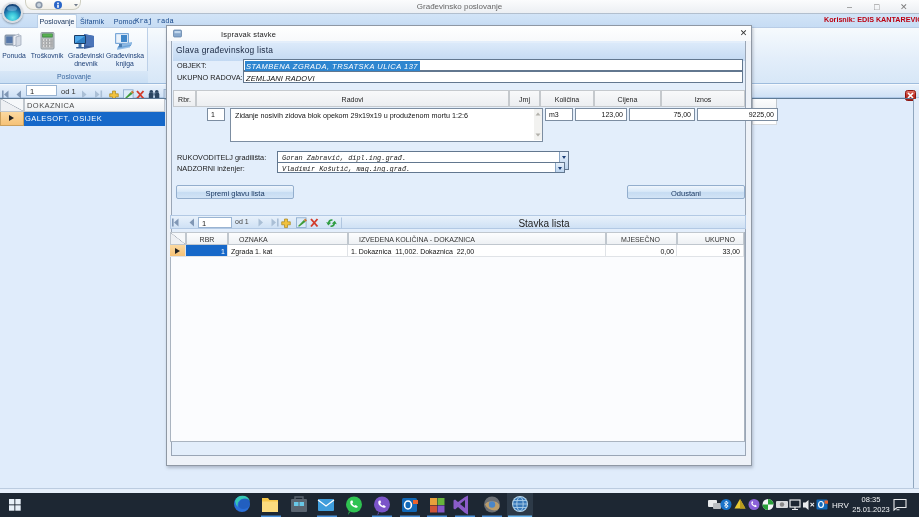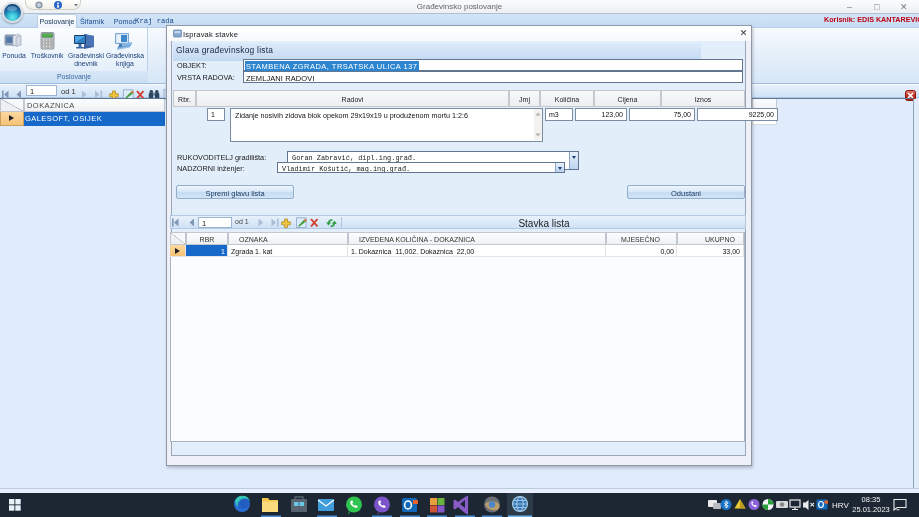--- a/index.html
+++ b/index.html
@@ -44,35 +44,35 @@
 #hdr-inv { left:24px; width:141px; font-size:7.5px; color:#4a4a4a; padding:2px 0 0 2px; letter-spacing:0.45px; }
 #hdr-r1 { left:752px; width:25px; }
 #row-ind { left:0; top:112px; width:24px; height:14px; background:linear-gradient(#fbd9a0,#f6c277); border:1px solid #caa05e; border-top:none; }
 #row-inv { left:24px; top:112px; width:141px; height:14px; background:#1668c9; color:#fff; font-size:7.5px; padding:2px 0 0 1px; letter-spacing:0.45px; }
 #row-r1 { left:752px; top:112px; width:25px; height:13px; background:#fff; border:1px solid #d7dade; border-top:none;}
 .tri { width:0; height:0; border-top:3.5px solid transparent; border-bottom:3.5px solid transparent; border-left:5px solid #222; }
 
 
 #dlg { left:166px; top:25px; width:586px; height:441px; background:#eef2f8; border:1px solid #8f98a4; box-shadow:1px 2px 3px rgba(80,90,110,.35); }
 #dlg-title { left:0px; top:0px; width:584px; height:15px; background:linear-gradient(#ffffff,#f7f9fb); font-size:7.5px; color:#1a1a1a; }
-#dlg-title span { position:absolute; left:16px; top:4px; letter-spacing:0.2px; }
+#dlg-title span { position:absolute; left:16px; top:4px; letter-spacing:0.2px;padding-left:38px; }
 #dlg-x { left:571px; top:2px; width:11px; height:11px; color:#333; font-size:9px; line-height:10px; text-align:center; }
 #dlg-client { left:5px; top:15px; width:573px; height:414px; background:#e3eefb; }
 
-#glava { left:1px; top:2px; width:528px; height:13px; background:linear-gradient(#dceafa,#c3d9f2); font-size:8.4px; color:#16243e; padding:2px 0 16px 3px; letter-spacing:0.25px; }
+#glava { left:1px; top:2px; width:572px; height:13px; background:linear-gradient(#dceafa,#c3d9f2); font-size:8.4px; color:#16243e; padding:2px 0 16px 3px; letter-spacing:0.25px; }
 .lbl { font-size:7.3px; color:#1a1a1a; }
-.field { background:#fff; border:1px solid #62778f; font-size:7.5px; color:#111; }
+.field { background:#fff; border:1px solid #62778f; font-size:7.5px; color:#111;font-style:italic; }
 #fobj { left:71px; top:18px; width:500px; height:12px; }
 #fobj .sel { position:absolute; left:0.5px; top:0.5px; height:10.5px; background:#2e86d0; color:#fff; padding:1.5px 2px 0 1.5px; font-size:7.5px; letter-spacing:0.48px; white-space:nowrap;}
 #fvrs { left:71px; top:30px; width:500px; height:12px; padding:1.5px 0 0 2px; letter-spacing:0.1px;}
 
 
 .dgh { top:49px; height:17px; background:linear-gradient(#f8f9fa,#eceef1); border:1px solid #c5c9cd; font-size:7px; color:#222; text-align:center; padding-top:5px;}
 .cell { background:#fff; border:1px solid #7c8da1; font-size:7px; color:#111;margin-left:34px; }
-#combo-r { left:115px; top:110px; width:292px; height:19px; }
+#combo-r { left:105px; top:110px; width:292px; height:19px; }
 #combo-n { left:105px; top:121px; width:288px; height:11px; }
 .combotext { font-family:"Liberation Mono", monospace; font-size:6.9px; color:#222; padding:1.5px 0 0 4px; white-space:nowrap; overflow:hidden;}
 .ddbtn { position:absolute; right:0px; top:0px; width:9px; height:100%; background:linear-gradient(#e8f1fb,#bcd4ee); border-left:1px solid #8aa5c4; }
 .ddbtn:after { content:""; position:absolute; left:2px; top:4px; border-left:2.5px solid transparent; border-right:2.5px solid transparent; border-top:3.5px solid #1c3f77; }
 .btn { background:linear-gradient(#f0f6fd,#d8e8f8 45%,#c6dcf2 55%,#d2e4f6); border:1px solid #93aecd; border-radius:2px; font-size:7.5px; color:#17355e; text-align:center; }
 #btn-spremi { left:4px; top:144px; width:118px; height:14px; padding-top:3px;}
 #btn-odustani { left:455px; top:144px; width:118px; height:14px; padding-top:3px;}
 
 
 #stbar { left:-2px; top:174px; width:576px; height:14px; background:linear-gradient(#e8f1fb,#cfe1f5); border:1px solid #b3c9e4; font-size:8px;}
@@ -224,21 +224,21 @@
       <rect x="1.5" y="2" width="6" height="2.2" fill="#c2d8ee"></rect>
     </svg>
   </div>
   <div class="abs" id="dlg-x">✕</div>
   <div class="abs" style="left:4px; top:15px; width:1px; height:415px; background:#9aa6b6;"></div>
   <div class="abs" style="left:578px; top:15px; width:1px; height:415px; background:#9aa6b6;"></div>
   <div class="abs" style="left:4px; top:429px; width:575px; height:1px; background:#9aa6b6;"></div>
   <div class="abs" id="dlg-client">
     <div class="abs" id="glava">Glava građevinskog lista</div>
     <div class="abs lbl" style="left:5px; top:20px;">OBJEKT:</div>
-    <div class="abs lbl" style="left:5px; top:32px;">VRSTA RADOVA:</div>
+    <div class="abs lbl" style="left:5px; top:32px;">UKUPNO RADOVA:</div>
     <div class="abs field" id="fobj">
         <div class="sel">STAMBENA ZGRADA, TRSATSKA ULICA 137</div>
       </div>
     <div class="abs field" id="fvrs">ZEMLJANI RADOVI</div>
 
     <div class="abs dgh" style="left:1px; width:23px;">Rbr.</div>
     <div class="abs dgh" style="left:24px; width:313px;">Radovi</div>
     <div class="abs dgh" style="left:337px; width:31px;">Jmj</div>
     <div class="abs dgh" style="left:368px; width:54px;">Količina</div>
     <div class="abs dgh" style="left:422px; width:67px;">Cijena</div>

